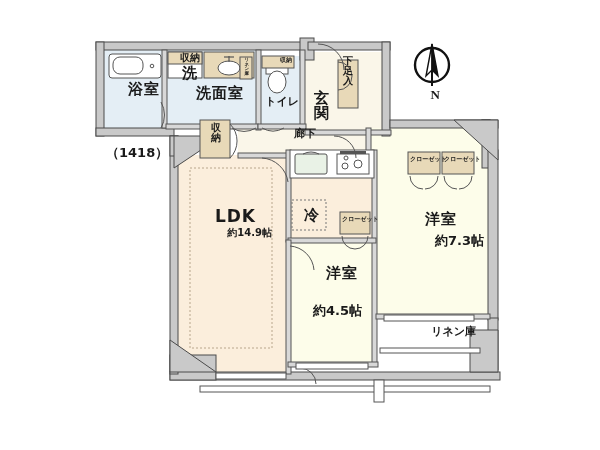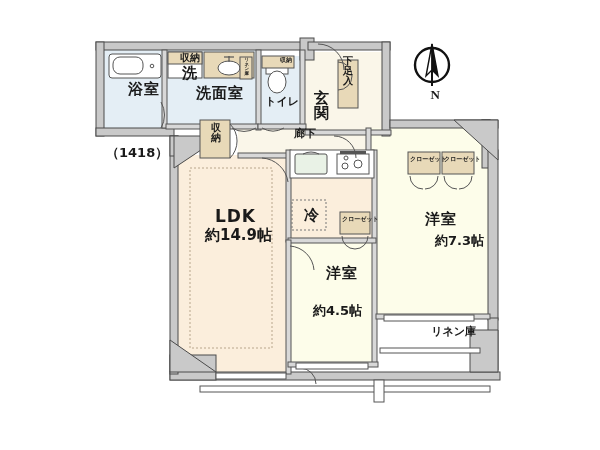--- a/index.html
+++ b/index.html
@@ -6,21 +6,21 @@
   body{width:600px;height:450px;overflow:hidden;
        font-family:"Liberation Sans","DejaVu Sans",sans-serif;}
   #plan{position:relative;width:600px;height:450px;background:#ffffff;}
   #plan svg{position:absolute;left:0;top:0;}
   .lbl{position:absolute;color:#1a1a1a;line-height:1.05;text-align:right;
        white-space:nowrap;font-family:"DejaVu Sans","Liberation Sans",sans-serif;}
   .lbl.v{white-space:normal;width:1em;line-height:1.0;}
   .room-name{font-size:15px;font-weight:700;letter-spacing:1px;}
   .room-size{font-size:13px;font-weight:700;}
   .ldk-name{font-size:17px;font-weight:700;letter-spacing:1px;}
-  .ldk-size{font-size:15px;font-weight:700;}
+  .ldk-size{font-size:10px;font-weight:700;}
   .small{font-size:10px;font-weight:700;}
   .tiny{font-size:6px;font-weight:700;}
   .xtiny{font-size:4.5px;font-weight:700;}
   .mid{font-size:11px;font-weight:700;}
   .compass-n{font-size:13px;font-weight:700;font-family:"Liberation Serif","DejaVu Serif",serif;}
 </style>
 </head>
 <body>
 
 <div id="plan">

